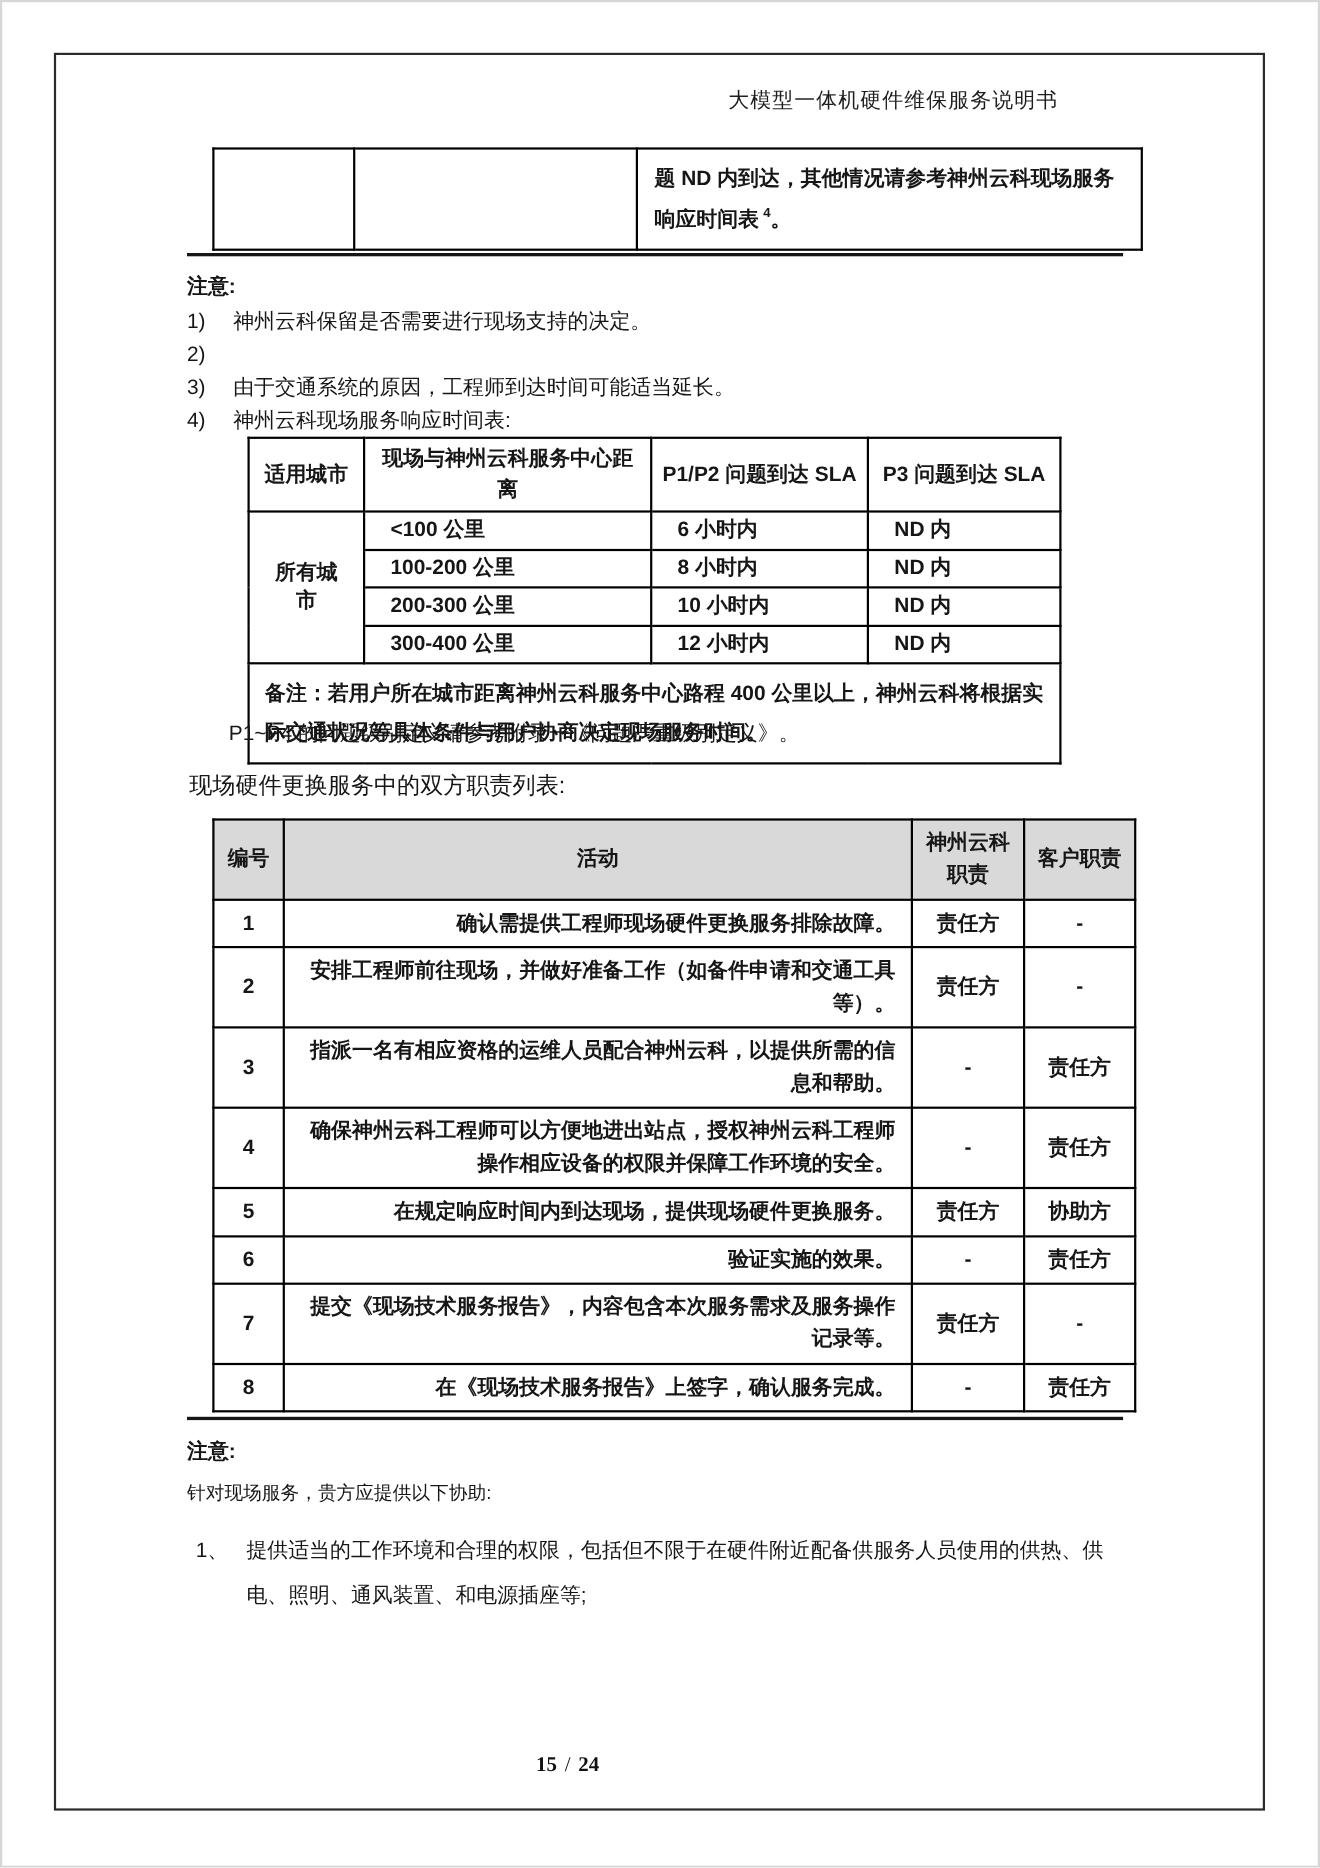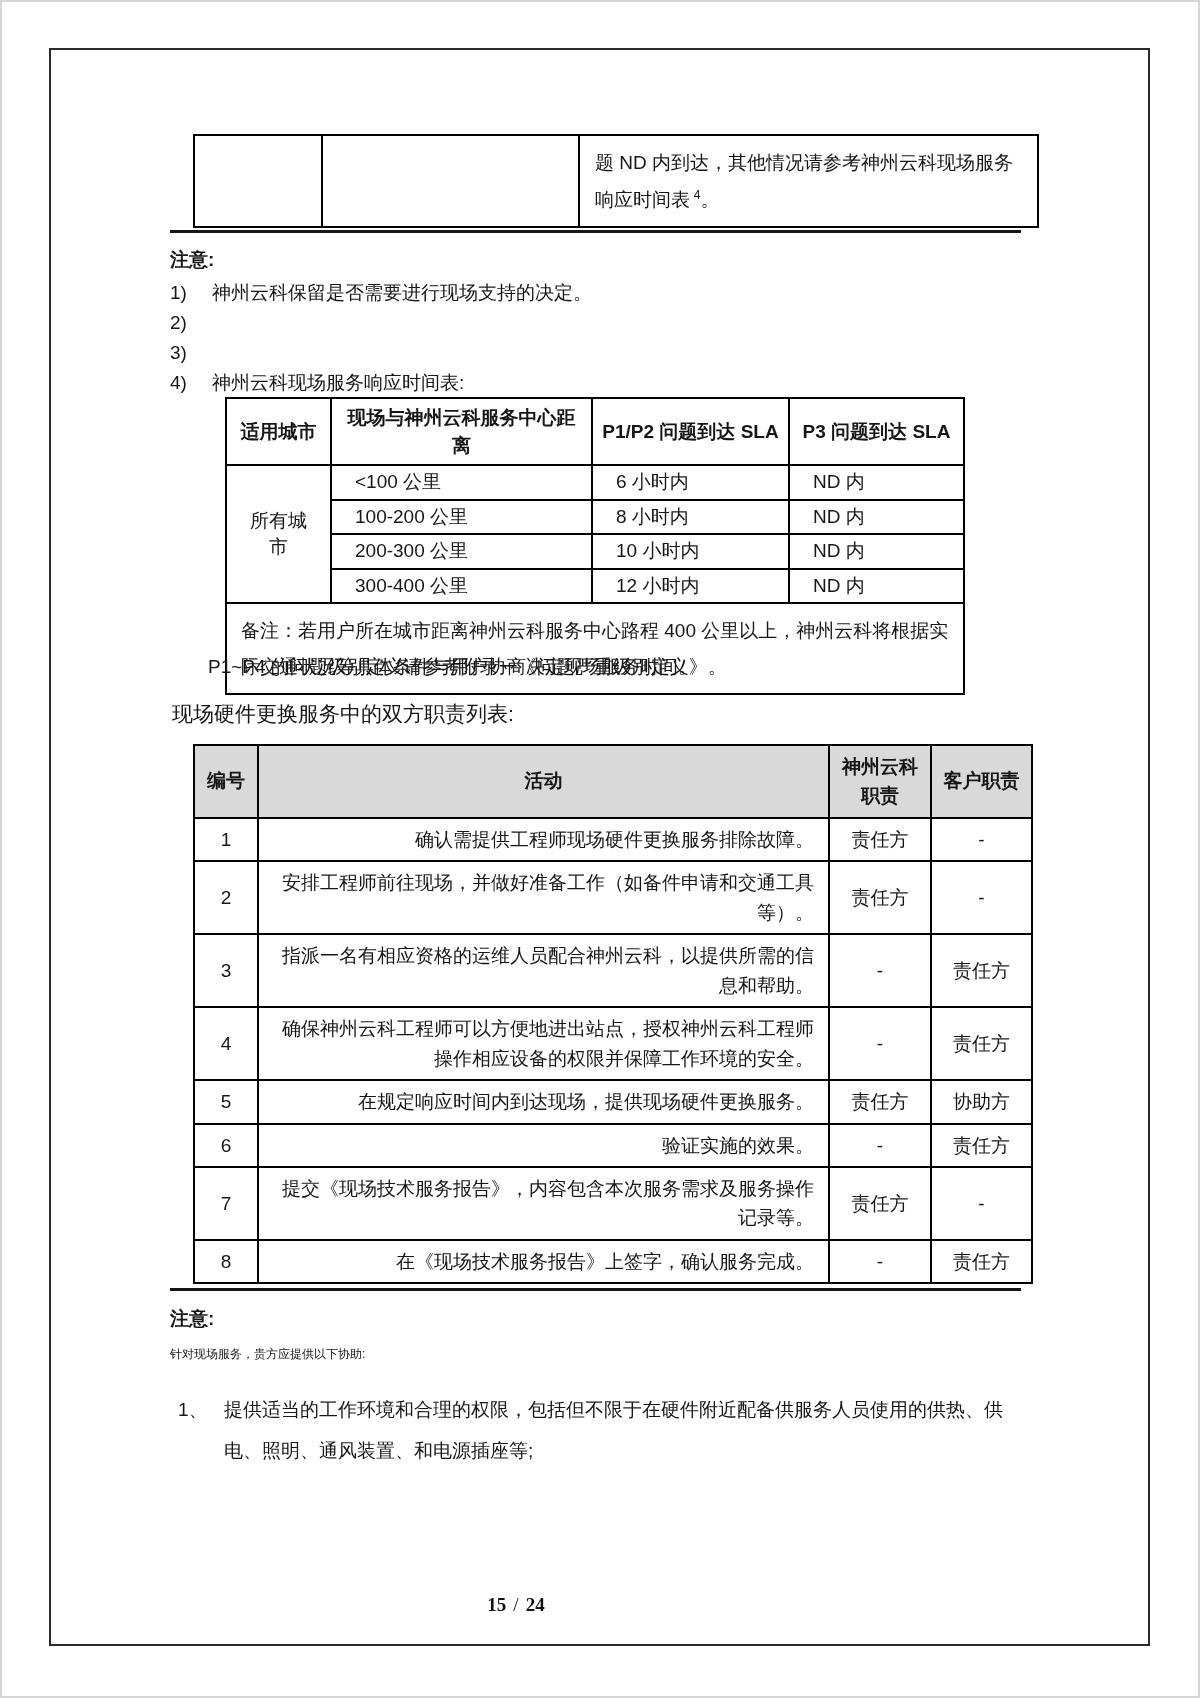--- a/index.html
+++ b/index.html
@@ -16,34 +16,34 @@
     position:absolute;left:49px;top:48px;width:1101px;height:1598px;
     border:2px solid #2a2a2a;box-sizing:border-box;
   }
   .doc-header{
     position:absolute;top:78px;left:400px;width:562px;
     text-align:right;
     font-family:"Liberation Serif","DejaVu Serif",serif;
     font-size:19px;letter-spacing:1px;color:#1d1d1d;
   }
   table{border-collapse:collapse;table-layout:fixed;}
-  td,th{border:2px solid #000;box-sizing:border-box;word-break:break-all;}
+  td,th{border:2px solid #000;box-sizing:border-box;word-break:break-all;font-weight:bold;}
   
   .carryover{position:absolute;left:193px;top:134px;width:844px;}
   .carryover td{height:90px;vertical-align:top;font-size:19px;}
   .carryover .txt{padding:8px 15px;line-height:1.95;}
   sup{font-size:12px;}
   
   .rule{position:absolute;left:170px;width:851px;height:3px;background:#161616;}
   .rule1{top:230px;}
   .rule2{top:1288px;}
   .notice-label{position:absolute;left:170px;font-size:19px;font-weight:bold;}
   .n1{top:247px;}
   .n2{top:1306px;}
-  .intro2{position:absolute;left:170px;top:1346px;font-size:12px;}
+  .intro2{position:absolute;left:170px;top:1346px;font-size:17px;}
   .numlist{position:absolute;left:170px;width:860px;font-size:19px;}
   .list1{top:282px;}
   .list1 .item{display:flex;margin-bottom:9px;line-height:21px;}
   .list1 .num{width:42px;flex:0 0 42px;}
   .list2{top:1390px;left:178px;width:862px;}
   .list2 .item{display:flex;line-height:2.15;}
   .list2 .num{width:46px;flex:0 0 46px;}
   .list2 .txt{flex:1;}
   
   .sla{position:absolute;left:225px;top:397px;width:738px;font-size:19px;}
@@ -70,20 +70,21 @@
   }
   .footer .sep{font-weight:normal;padding:0 7px;}
 </style>
 </head>
 <body>
 
 <div class="page">
   <div class="page-edge"></div>
   <div class="frame"></div>
 
+  <div class="doc-header">大模型一体机硬件维保服务说明书</div>
 
   <table class="carryover">
     <colgroup>
         <col style="width:128px">
         <col style="width:257px">
         <col style="width:459px">
       </colgroup>
     <tbody>
         <tr>
       <td></td>
@@ -100,20 +101,21 @@
   <div class="numlist list1">
     <div class="item">
       <span class="num">1)</span>
       <span class="txt">神州云科保留是否需要进行现场支持的决定。</span>
     </div>
     <div class="item">
       <span class="num">2)</span>
     </div>
     <div class="item">
       <span class="num">3)</span>
+      <span class="txt">由于交通系统的原因，工程师到达时间可能适当延长。</span>
     </div>
     <div class="item">
       <span class="num">4)</span>
       <span class="txt">神州云科现场服务响应时间表:</span>
     </div>
   </div>
 
   <table class="sla">
     <colgroup>
         <col style="width:105px">

